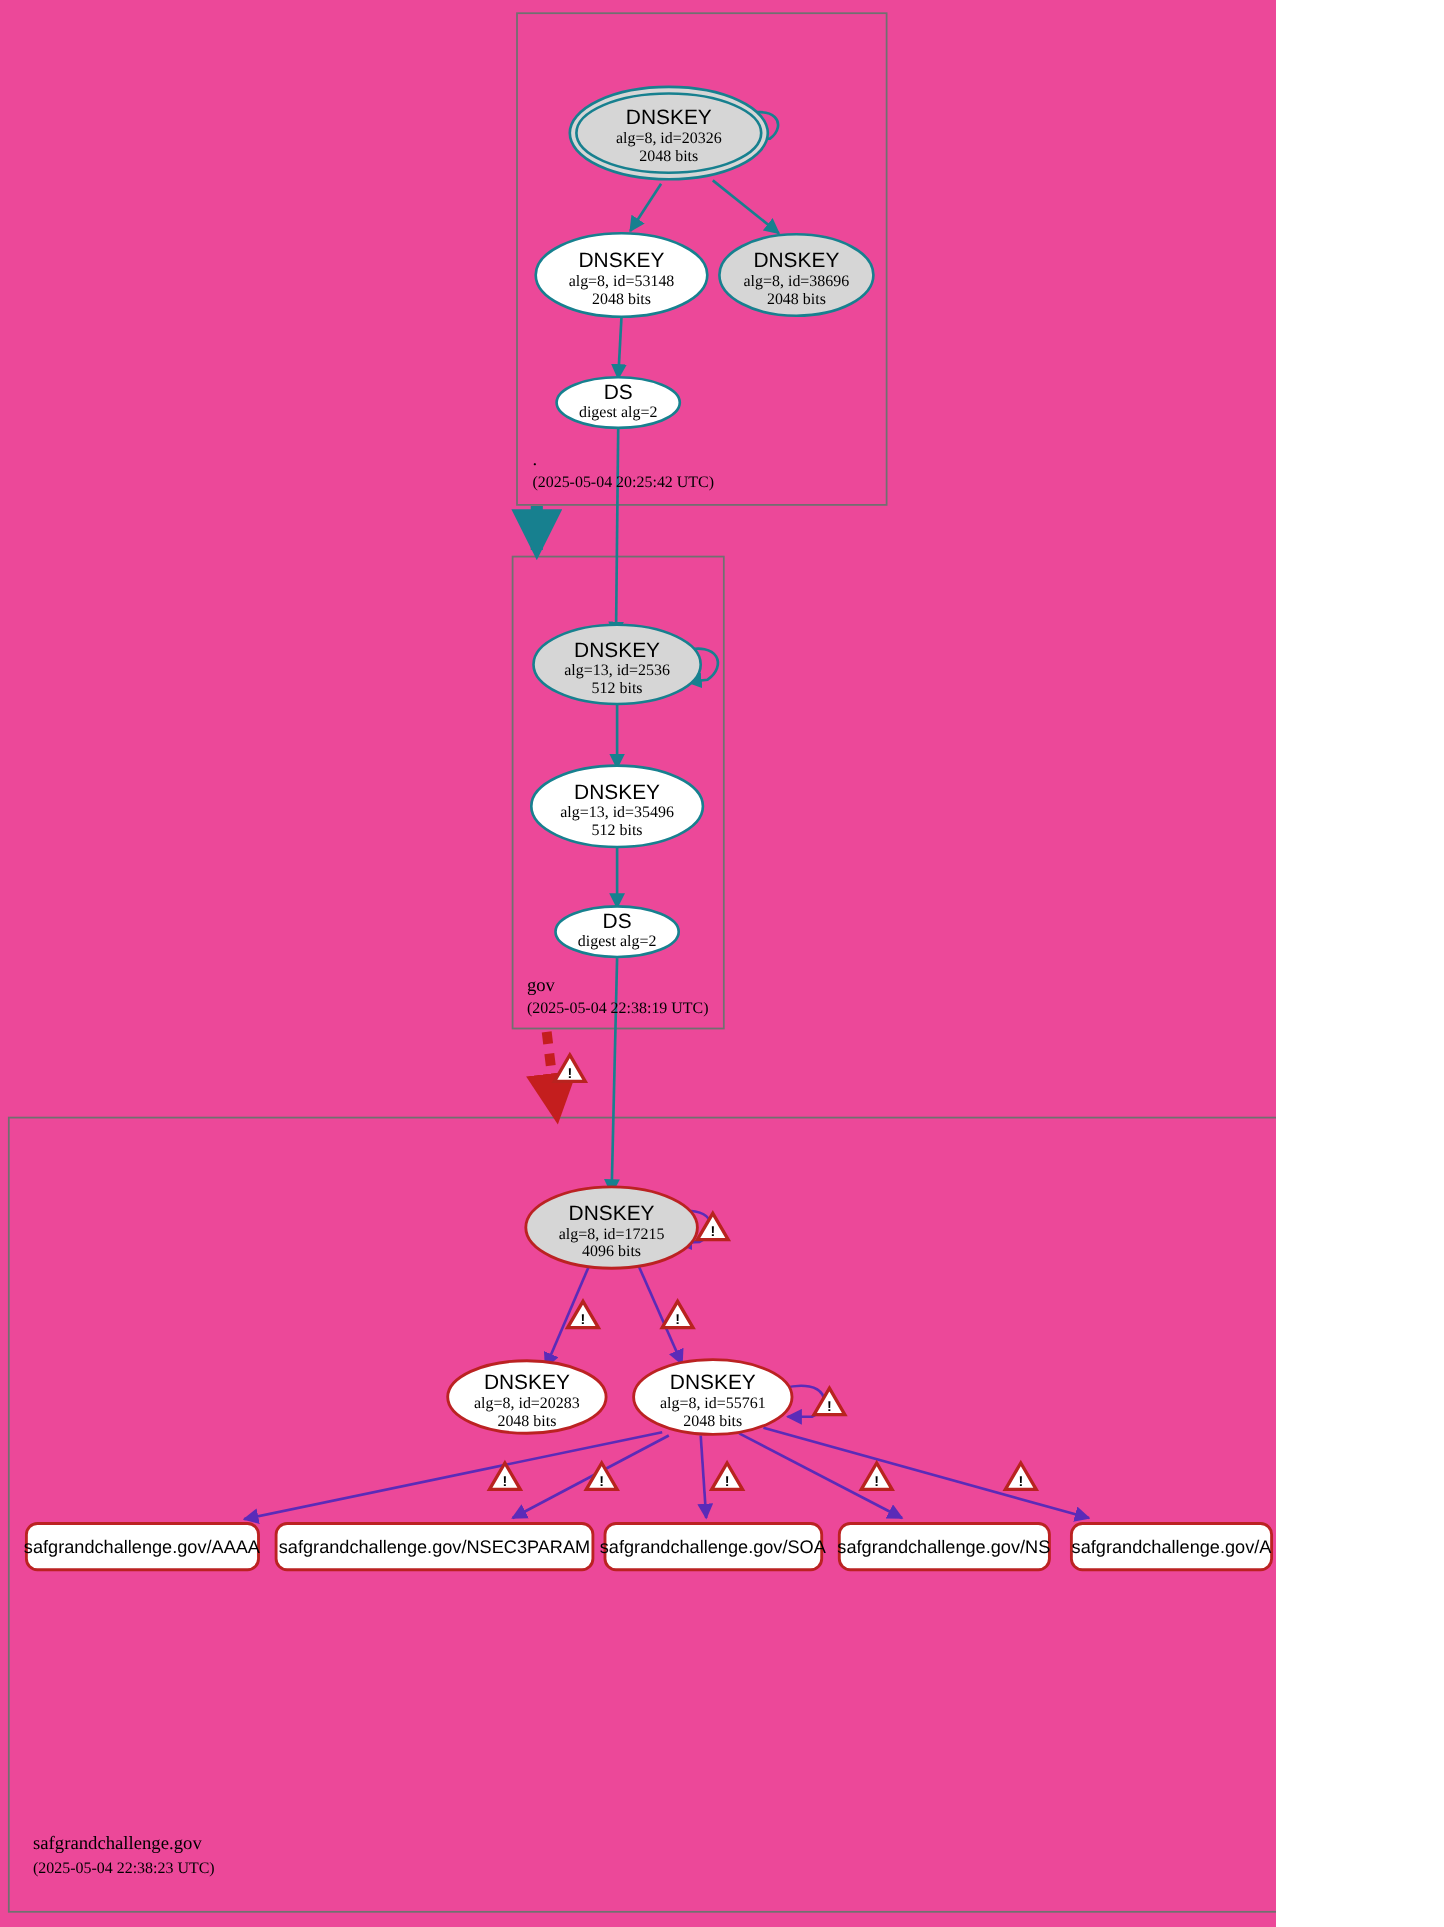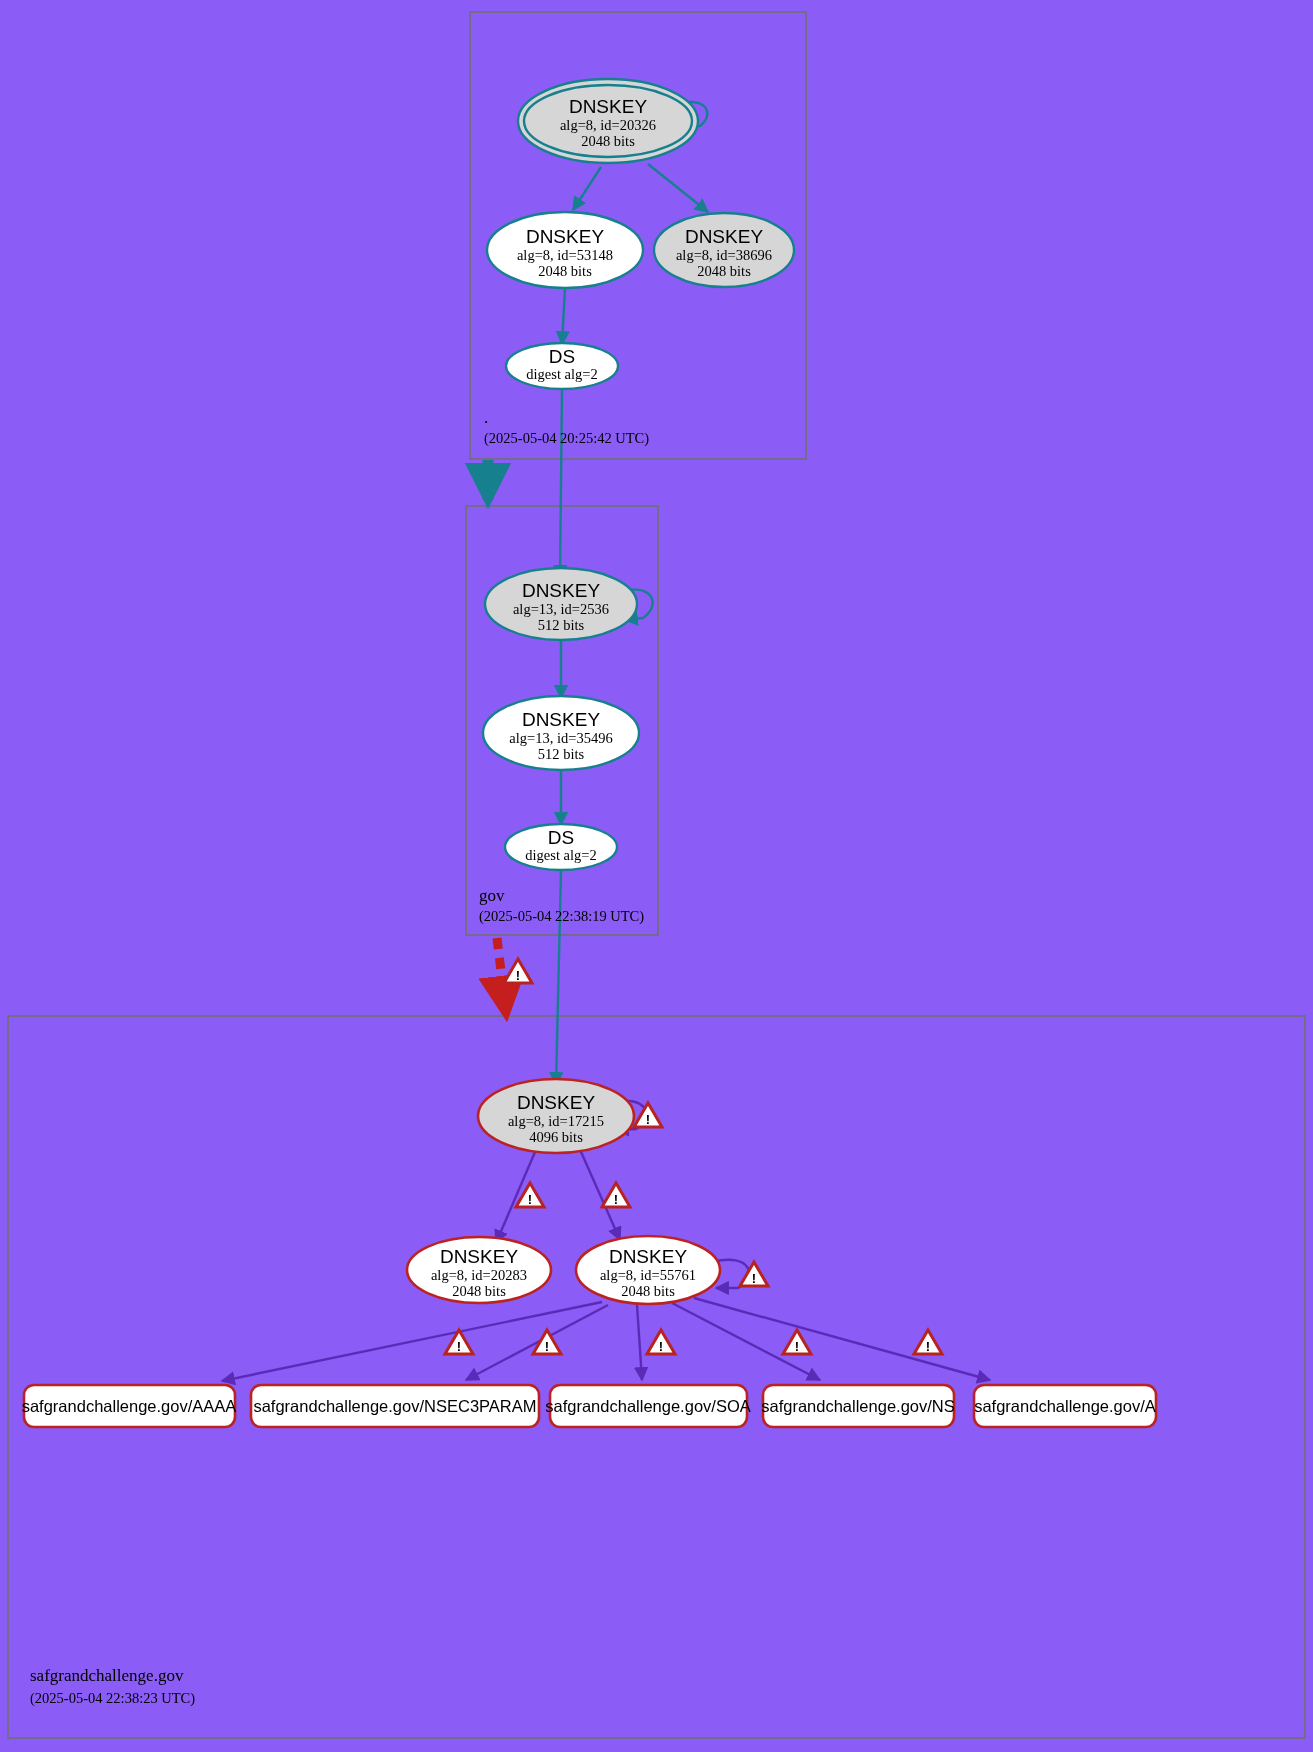--- a/index.html
+++ b/index.html
@@ -4,23 +4,23 @@
 <title>DNSSEC Authentication Chain</title>
 <style>
   html, body {
     margin: 0;
     padding: 0;
     background: #ffffff;
     font-family: "Liberation Sans", sans-serif;
   }
   #canvas {
     position: relative;
-    width: 1313px;
+    width: 1160px;
     height: 1752px;
-    background: #8b5cf6;
+    background: #ec4899;
     overflow: hidden;
   }
   svg.layer {
     position: absolute;
     left: 0;
     top: 0;
     width: 1313px;
     height: 1752px;
   }
   .node-title {

